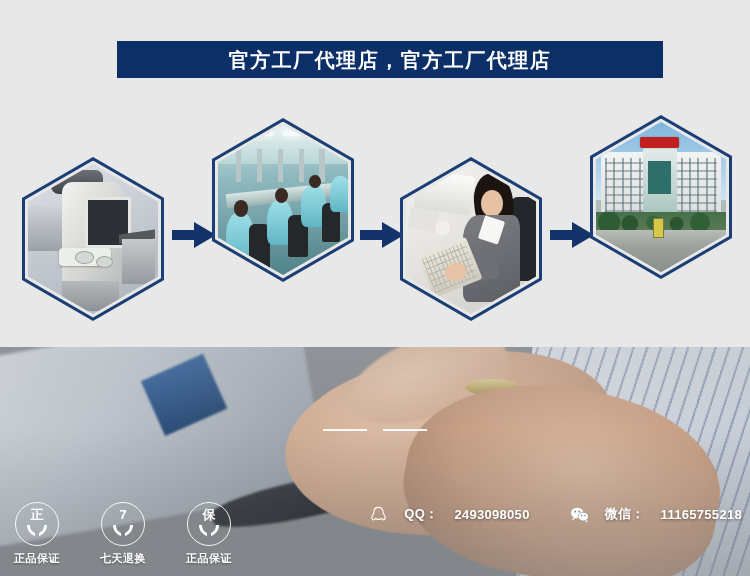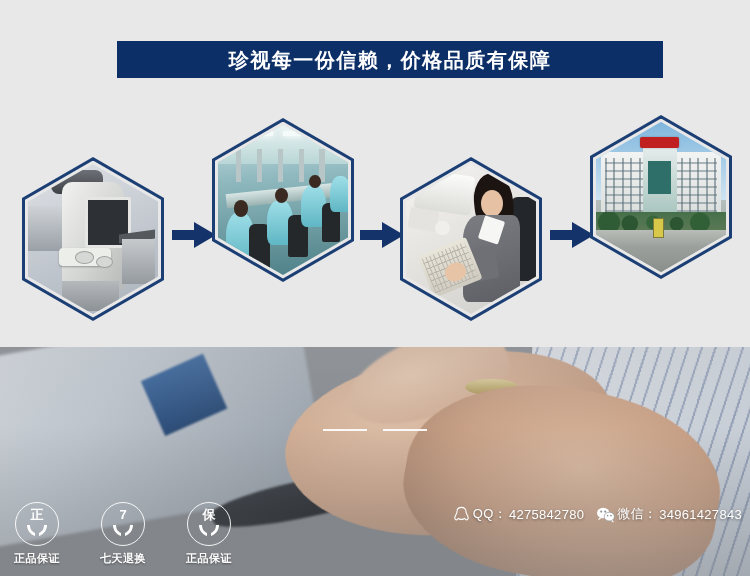--- a/index.html
+++ b/index.html
@@ -362,39 +362,39 @@
     font-weight: bold;
     letter-spacing: .3px;
     text-shadow: 0 1px 3px rgba(0,0,0,.45);
     white-space: nowrap;
     margin-bottom: 9px;
   }
   #contact-im-line {
     display: flex;
     align-items: center;
     justify-content: flex-end;
-    gap: 2px;
+    gap: 16px;
     font-size: 13px;
-    font-weight: normal;
+    font-weight: bold;
     letter-spacing: .3px;
     text-shadow: 0 1px 3px rgba(0,0,0,.45);
     white-space: nowrap;
   }
   .im-icon { width: 19px; height: 17px; flex: 0 0 auto; }
   .im-gap { display:inline-block; width: 8px; }
 </style>
 </head>
 <body>
 
 <div id="page">
 
   <div id="top-section">
 
     <div id="header-banner">
-      <div id="header-title">珍视每一份信赖，价格品质有保障</div>
+      <div id="header-title">官方工厂代理店，官方工厂代理店</div>
     </div>
 
     <div class="hex" style="left:22px; top:157px;">
       <div class="hex-outer"></div>
       <div class="hex-inner"></div>
       <div class="hex-photo">
         <div class="photo-layer p1">
           <div class="side"></div>
           <div class="mach-head"></div>
           <div class="mach-body"></div>
@@ -555,33 +555,33 @@
 
       <div id="contact-im-line">
         <svg class="im-icon" viewBox="0 0 19 17">
           <path d="M9.5 1.4 C6.6 1.4 5 3.4 5 5.8 C5 7.3 4 8.6 3.2 10.2
                    C2.5 11.7 2.8 13.3 3.9 13.8 C4.7 14.2 5.6 13.4 6.2 12.5
                    C7.1 13.1 8.3 13.4 9.5 13.4 C10.7 13.4 11.9 13.1 12.8 12.5
                    C13.4 13.4 14.3 14.2 15.1 13.8 C16.2 13.3 16.5 11.7 15.8 10.2
                    C15 8.6 14 7.3 14 5.8 C14 3.4 12.4 1.4 9.5 1.4 Z" fill="none" stroke="#ffffff" stroke-width="1.1"></path>
         </svg>
         <span>QQ：</span>
-        <span>4275842780</span>
+        <span>2493098050</span>
         <span class="im-gap"></span>
         <svg class="im-icon" viewBox="0 0 19 17">
           <ellipse cx="7.2" cy="7" rx="6.2" ry="5.3" fill="#ffffff"></ellipse>
           <path d="M3.4 11.4 L2 14.2 L5.2 12.8 Z" fill="#ffffff"></path>
           <circle cx="5.2" cy="5.6" r="1.05" fill="#8d9095"></circle>
           <circle cx="9.2" cy="5.6" r="1.05" fill="#8d9095"></circle>
           <ellipse cx="13.3" cy="10.6" rx="5.1" ry="4.4" fill="#ffffff" stroke="#8d9095" stroke-width="0.7"></ellipse>
           <path d="M16.6 14.1 L17.9 16.4 L15.1 15.2 Z" fill="#ffffff"></path>
           <circle cx="11.6" cy="9.6" r="0.85" fill="#8d9095"></circle>
           <circle cx="15.0" cy="9.6" r="0.85" fill="#8d9095"></circle>
         </svg>
         <span>微信：</span>
-        <span>34961427843</span>
+        <span>11165755218</span>
       </div>
 
     </div>
 
   </div>
 
 </div>
 
 </body></html>

